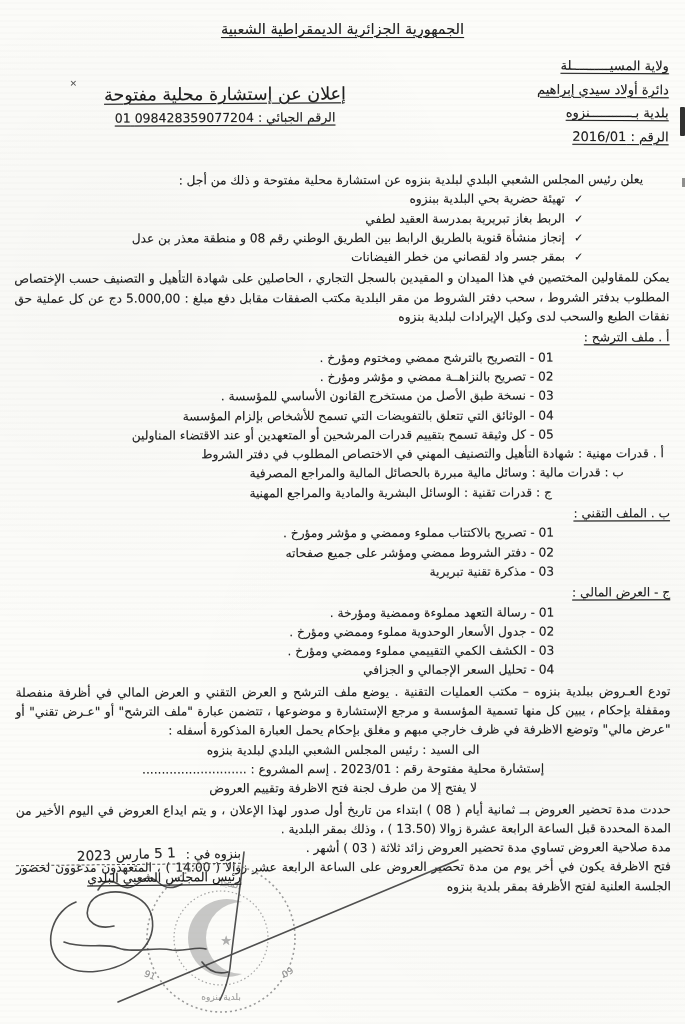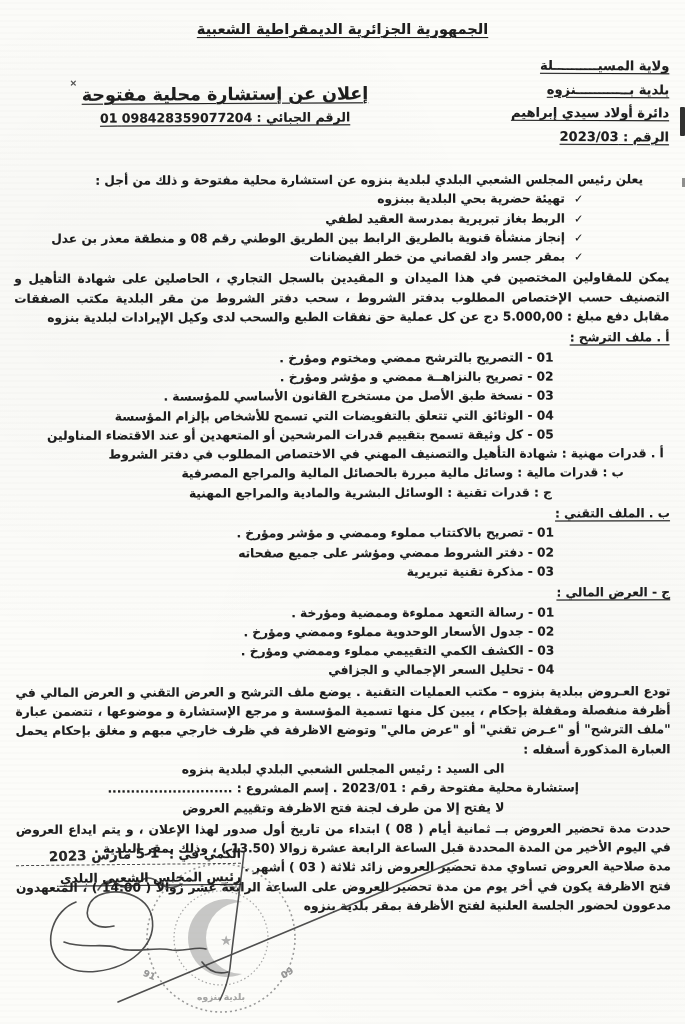--- a/index.html
+++ b/index.html
@@ -1,21 +1,21 @@
 <!DOCTYPE html>
 <html lang="ar" dir="rtl"><head>
 <meta charset="utf-8">
 <style>
   * { box-sizing: border-box; margin: 0; padding: 0; }
   html, body { background: #d9d9d6; }
   .page {
     width: 685px; height: 1024px; position: relative; margin: 0 auto;
     background: #fcfcf9;
     font-family: "DejaVu Sans", sans-serif;
-    font-weight: 700;
+    font-weight: 400;
     color: #1e1e1e;
     direction: rtl;
     overflow: hidden;
     text-shadow: 0.2px 0.2px 0.4px rgba(20,20,20,.35);
   }
   .page::before {
     content:""; position:absolute; inset:0; pointer-events:none;
     background:
       radial-gradient(circle at 18% 28%, rgba(0,0,0,.02), transparent 42%),
       radial-gradient(circle at 84% 72%, rgba(0,0,0,.018), transparent 45%),
@@ -62,23 +62,23 @@
 </style>
 </head>
 <body>
 
 <div class="page">
 
   <div class="republic u">الجمهورية الجزائرية الديمقراطية الشعبية</div>
 
   <div class="hdr-right">
     <div class="u">ولاية المسيــــــــــلة</div>
+    <div class="u">دائرة أولاد سيدي إبراهيم</div>
     <div class="u">بلدية بــــــــــــنزوه</div>
-    <div class="u">دائرة أولاد سيدي إبراهيم</div>
-    <div class="u">الرقم : 2023/03</div>
+    <div class="u">الرقم : 2016/01</div>
   </div>
 
   <div class="hdr-left">
     <div class="title u">إعلان عن إستشارة محلية مفتوحة</div>
     <div class="tax u">الرقم الجبائي : 098428359077204 01</div>
   </div>
 
   <div class="content">
     <div class="intro">يعلن رئيس المجلس الشعبي البلدي لبلدية بنزوه عن استشارة محلية مفتوحة و ذلك من أجل :</div>
 
@@ -114,21 +114,21 @@
     <div class="center">الى السيد : رئيس المجلس الشعبي البلدي لبلدية بنزوه</div>
     <div class="center">إستشارة محلية مفتوحة رقم : 2023/01 . إسم المشروع : ...........................</div>
     <div class="center">لا يفتح إلا من طرف لجنة فتح الاظرفة وتقييم العروض</div>
     <div class="para gap-top">حددت مدة تحضير العروض بــ ثمانية أيام ( 08 ) ابتداء من تاريخ أول صدور لهذا الإعلان ، و يتم ايداع العروض في اليوم الأخير من المدة المحددة قبل الساعة الرابعة عشرة زوالا (13.50 ) ، وذلك بمقر البلدية .</div>
     <div>مدة صلاحية العروض تساوي مدة تحضير العروض زائد ثلاثة ( 03 ) أشهر .</div>
     <div class="para">فتح الاظرفة يكون في أخر يوم من مدة تحضير العروض على الساعة الرابعة عشر زوالا ( 14:00 ) ، المتعهدون مدعوون لحضور الجلسة العلنية لفتح الأظرفة بمقر بلدية بنزوه</div>
   </div>
 
   <div class="sign-block">
     <div class="place-line">
-      <span>الكمي في :</span>
+      <span>بنزوه في :</span>
       <span class="date-stamp">1 5 مارس 2023</span>
     </div>
     <div class="signer u">رئيس المجلس الشعبي البلدي</div>
   </div>
 
   <svg class="sig-svg" viewBox="0 0 472 170" aria-hidden="true">
     <defs>
       <path id="ringPath" d="M 215,36 a 52,52 0 1,1 -0.05,0"></path>
     </defs>
     <g opacity="0.9">

